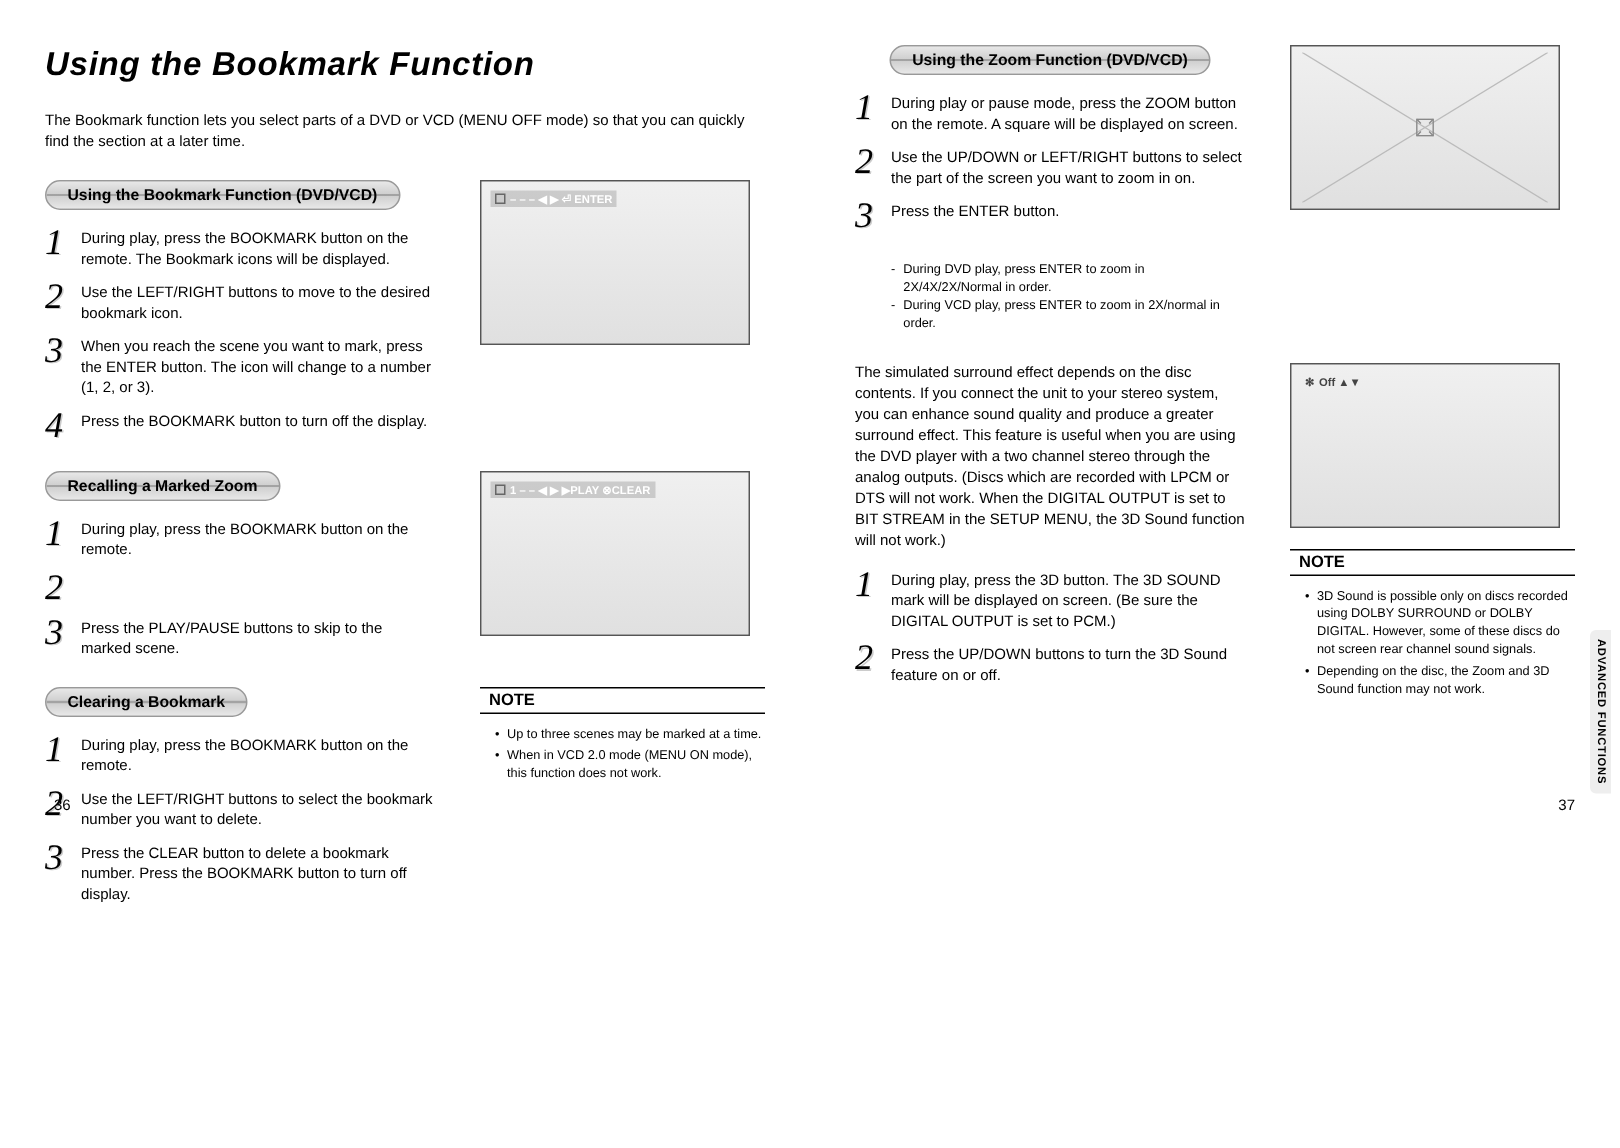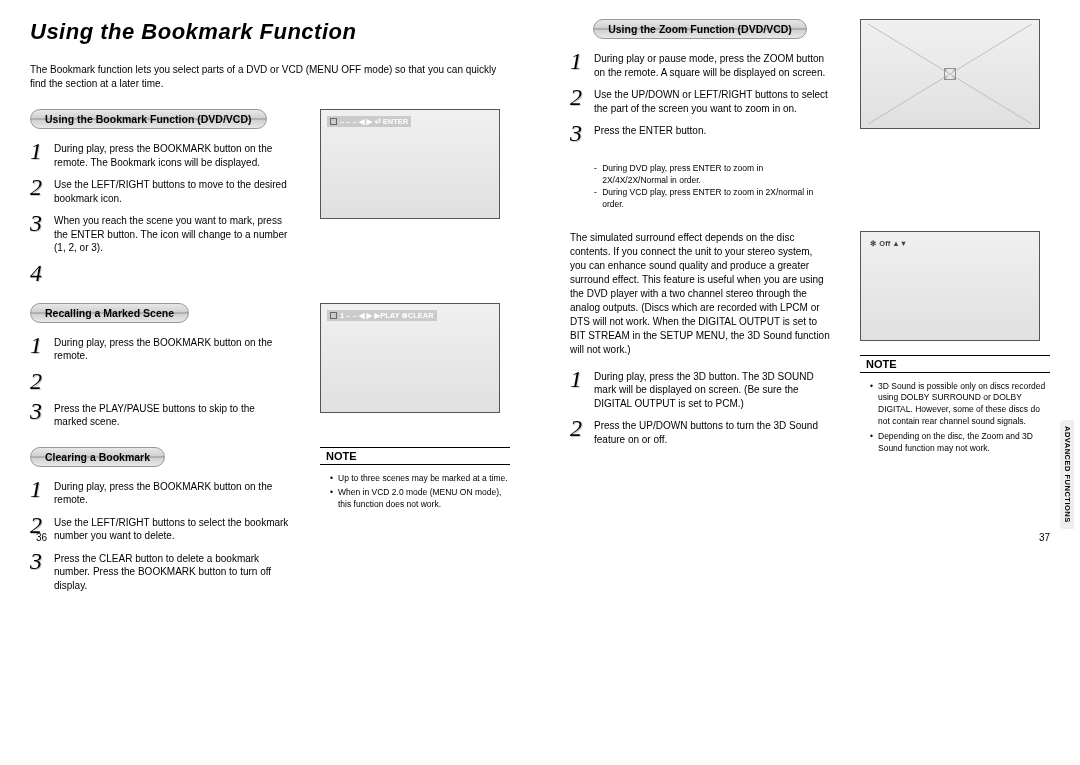--- a/index.html
+++ b/index.html
@@ -1,18 +1,18 @@
 <!DOCTYPE html>
 <html><head>
 <meta charset="utf-8">
 <style>
   * { box-sizing: border-box; margin: 0; padding: 0; }
   html, body { width: 1080px; height: 765px; background: #fff; font-family: Arial, Helvetica, sans-serif; color: #000; }
   .spread { display: flex; width: 1080px; height: 765px; }
-  .page { width: 540px; height: 559px; padding: 19px 30px 20px 30px; position: relative; }
+  .page { width: 540px; height: 559px; padding: 30px 30px 20px 30px; position: relative; }
   .page-title { font-size: 22px; font-weight: bold; font-style: italic; letter-spacing: 0.5px; margin-bottom: 18px; }
   .page-right .page-title { text-align: right; }
   .intro { font-size: 10px; line-height: 1.4; margin-bottom: 18px; }
   .pill {
     display: inline-block;
     background: linear-gradient(to bottom, #e8e8e8 0%, #d0d0d0 45%, #888 50%, #d0d0d0 55%, #e8e8e8 100%);
     border: 1px solid #999;
     border-radius: 11px;
     padding: 3px 14px;
     font-size: 10.5px;
@@ -100,36 +100,37 @@
           <div class="step">
               <div class="step-num">2</div>
               <div class="step-text">Use the LEFT/RIGHT buttons to move to the desired bookmark icon.</div>
             </div>
           <div class="step">
               <div class="step-num">3</div>
               <div class="step-text">When you reach the scene you want to mark, press the ENTER button. The icon will change to a number (1, 2, or 3).</div>
             </div>
           <div class="step">
               <div class="step-num">4</div>
+              <div class="step-text">Press the BOOKMARK button to turn off the display.</div>
             </div>
         </div>
       </div>
       <div class="col-side">
         <div class="screen-box">
           <div class="osd-strip">
             <span class="sq"></span>
             <span>– – – ◀ ▶ ⏎ ENTER</span>
           </div>
         </div>
       </div>
     </div>
 
     <div class="cols">
       <div class="col-main">
-        <div class="pill">Recalling a Marked Scene</div>
+        <div class="pill">Recalling a Marked Zoom</div>
         <div class="steps">
           <div class="step">
               <div class="step-num">1</div>
               <div class="step-text">During play, press the BOOKMARK button on the remote.</div>
             </div>
           <div class="step">
               <div class="step-num">2</div>
             </div>
           <div class="step">
               <div class="step-num">3</div>
@@ -236,21 +237,21 @@
           <div class="osd-strip light">
             <span>✻</span>
             <span>Off ▲▼</span>
           </div>
         </div>
         <div style="height:14px"></div>
         <div class="note-box">
           <div class="note-title">NOTE</div>
         </div>
         <ul class="note-list">
-          <li>3D Sound is possible only on discs recorded using DOLBY SURROUND or DOLBY DIGITAL. However, some of these discs do not contain rear channel sound signals.</li>
+          <li>3D Sound is possible only on discs recorded using DOLBY SURROUND or DOLBY DIGITAL. However, some of these discs do not screen rear channel sound signals.</li>
           <li>Depending on the disc, the Zoom and 3D Sound function may not work.</li>
         </ul>
       </div>
     </div>
 
     <div class="side-tab">ADVANCED FUNCTIONS</div>
     <div class="footer-num">37</div>
   </div>
 
 </div>

